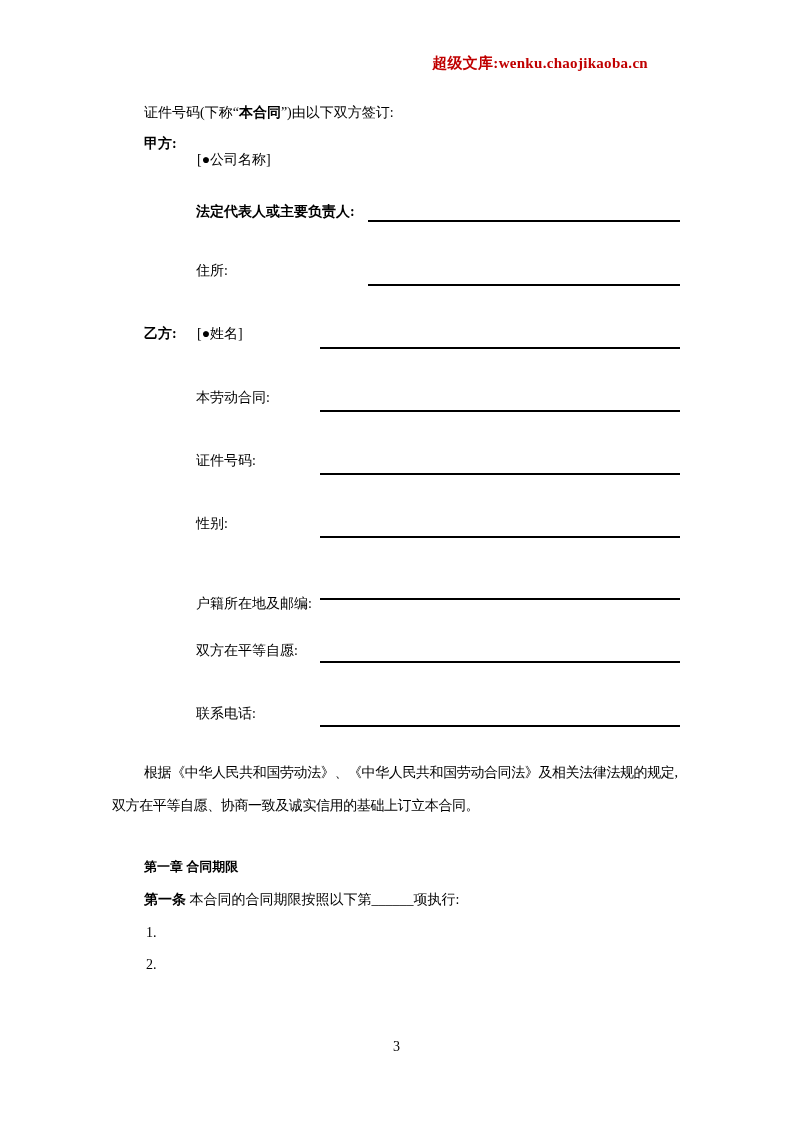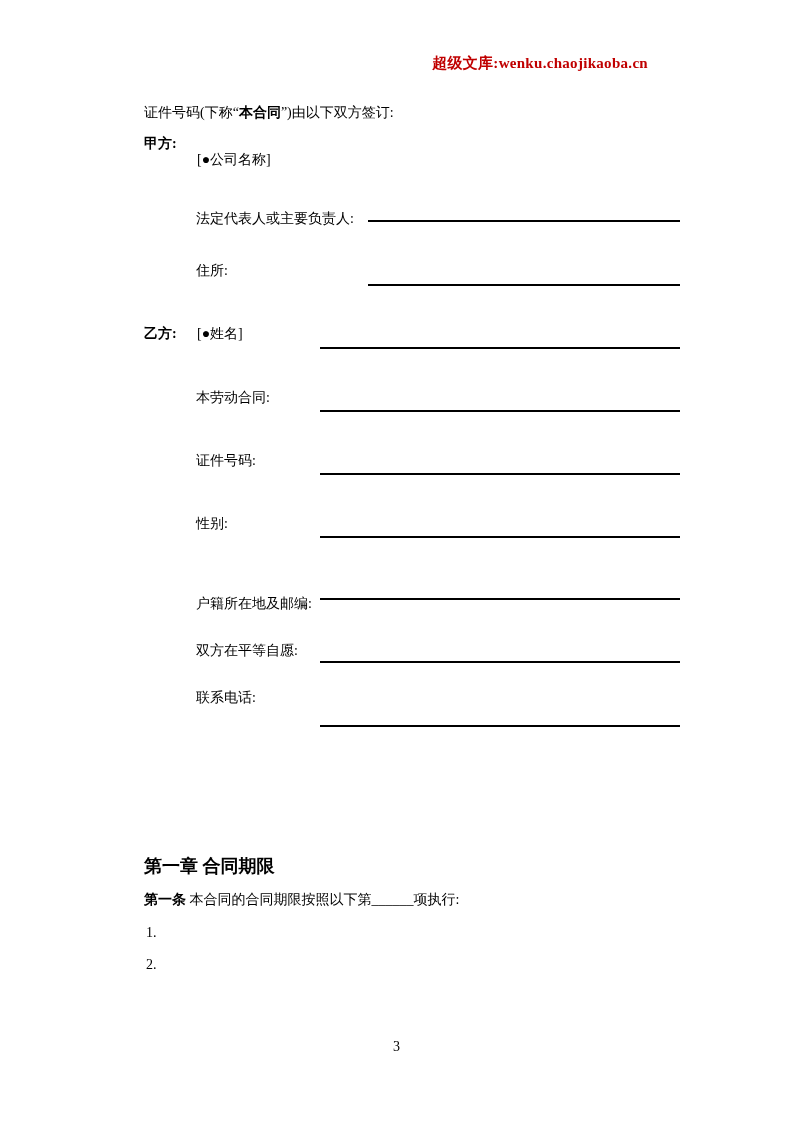--- a/index.html
+++ b/index.html
@@ -31,21 +31,21 @@
     height: 0;
     border-bottom: 2px solid #000000;
   }
   .uline-a { left: 368px; width: 312px; }
   .uline-b { left: 320px; width: 360px; }
   .label-col { left: 196px; }
   .party-col { left: 144px; }
   .value-col { left: 197px; }
   .recital-line { left: 112px; letter-spacing: -0.4px; }
   .recital-line.indent { left: 144px; }
-  .chapter { font-size: 18px; }
+  .chapter { font-size: 13px; }
   .blank { letter-spacing: 0; }
   .item-num { left: 146px; }
   .item-text { left: 240px; }
   .page-num {
     position: absolute;
     top: 1039px;
     left: 0;
     width: 793px;
     text-align: center;
     font-size: 14px;
@@ -58,21 +58,21 @@
 
   <div class="watermark" style="color: rgb(192, 0, 0);">超级文库:wenku.chaojikaoba.cn</div>
 
   <div class="abs" style="top:103px; left:144px;">
     <span>证件号码(下称“</span><span class="b">本合同</span><span>”)由以下双方签订:</span>
   </div>
 
   <div class="abs party-col b" style="top:134px;">甲方:</div>
   <div class="abs value-col" style="top:134px;margin-top:16px;">[●公司名称]</div>
 
-  <div class="abs label-col" style="top:209px;">法定代表人或主要负责人:</div>
+  <div class="abs label-col" style="top:202px;font-weight:bold;">法定代表人或主要负责人:</div>
   <div class="uline uline-a" style="top:220px;"></div>
 
   <div class="abs label-col" style="top:261px;">住所:</div>
   <div class="uline uline-a" style="top:284px;"></div>
 
   <div class="abs party-col b" style="top:324px;">乙方:</div>
   <div class="abs value-col" style="top:324px;">[●姓名]</div>
   <div class="uline uline-b" style="top:347px;"></div>
 
   <div class="abs label-col" style="top:388px;">本劳动合同:</div>
@@ -83,23 +83,25 @@
 
   <div class="abs label-col" style="top:514px;">性别:</div>
   <div class="uline uline-b" style="top:536px;"></div>
 
   <div class="abs label-col" style="top:594px;">户籍所在地及邮编:</div>
   <div class="uline uline-b" style="top:598px;"></div>
 
   <div class="abs label-col" style="top:641px;">双方在平等自愿:</div>
   <div class="uline uline-b" style="top:661px;"></div>
 
-  <div class="abs label-col" style="top:688px;font-family:Liberation Serif, serif;">联系电话:</div>
+  <div class="abs label-col" style="top:704px;font-family:Liberation Serif, serif;">联系电话:</div>
   <div class="uline uline-b" style="top:725px;"></div>
 
+  <div class="abs recital-line indent" style="top:763px;">根据《中华人民共和国劳动法》、《中华人民共和国劳动合同法》及相关法律法规的规定,</div>
+  <div class="abs recital-line" style="top:796px;">双方在平等自愿、协商一致及诚实信用的基础上订立本合同。</div>
 
   <div class="abs b chapter" style="top:857px; left:144px;">第一章 合同期限</div>
 
   <div class="abs" style="top:890px; left:144px;">
     <span class="b">第一条</span>
     <span>本合同的合同期限按照以下第</span><span class="blank">______</span><span>项执行:</span>
   </div>
 
   <div class="abs item-num" style="top:923px;">1.</div>
 

